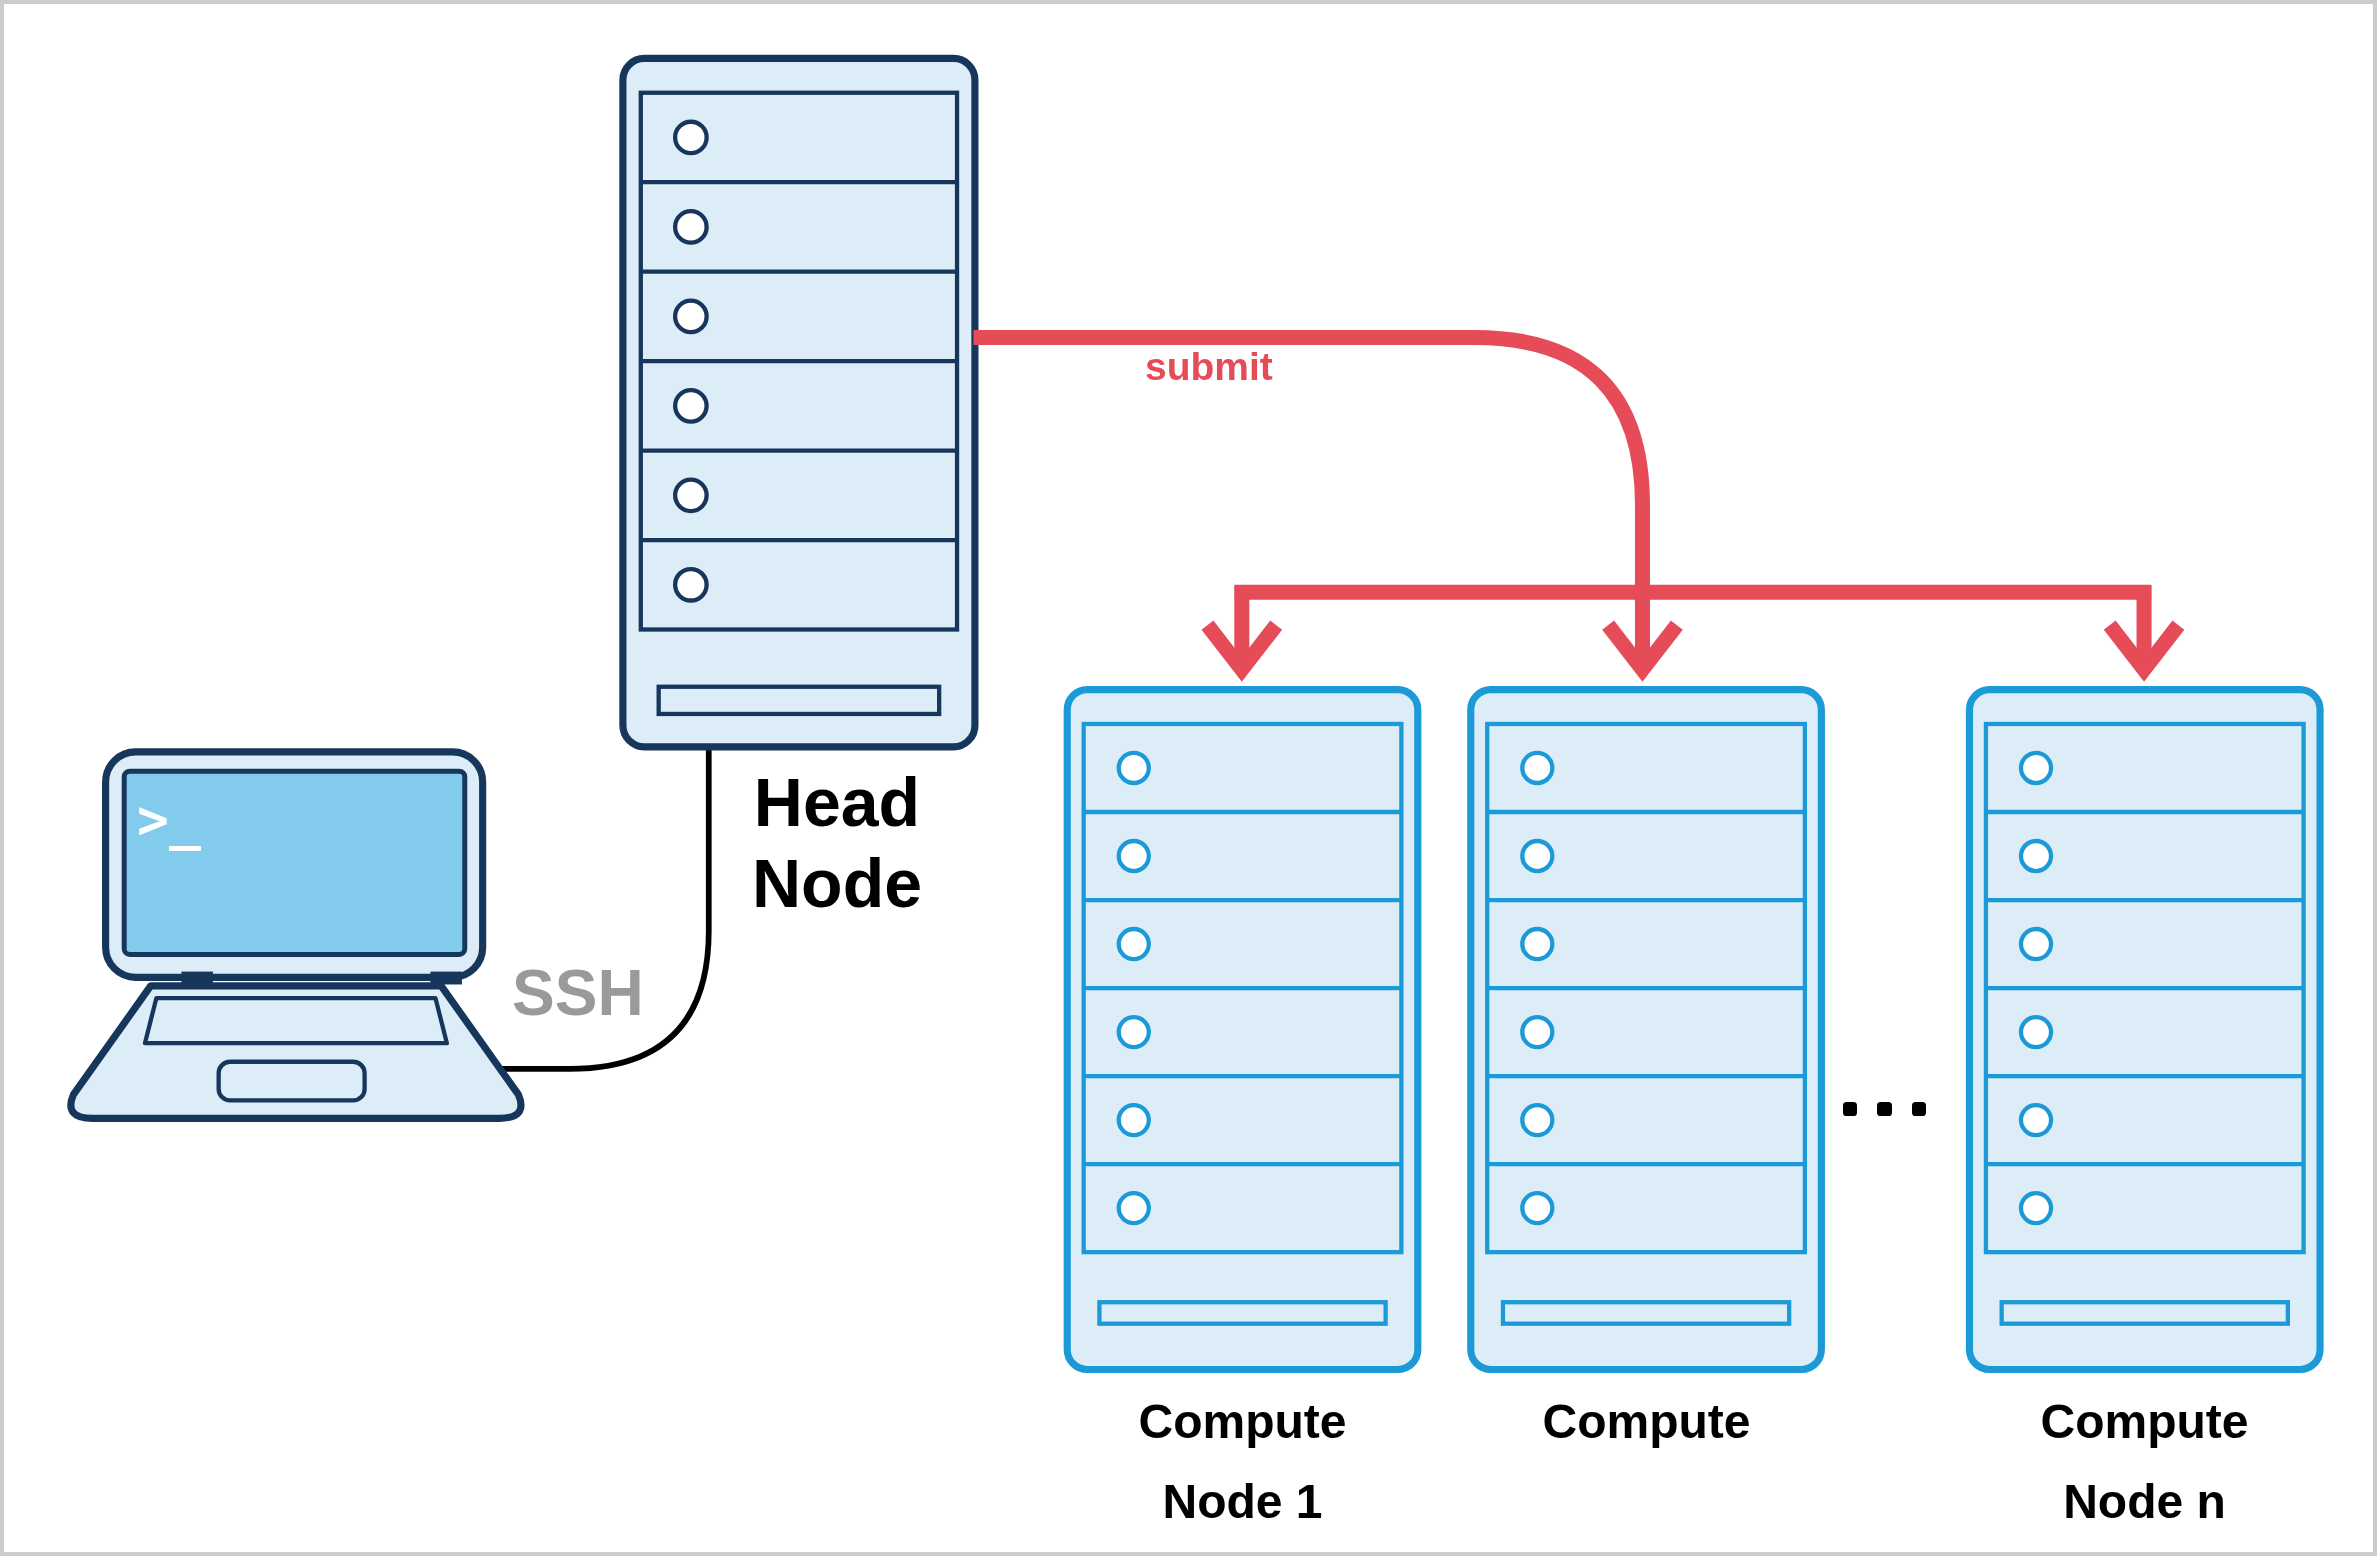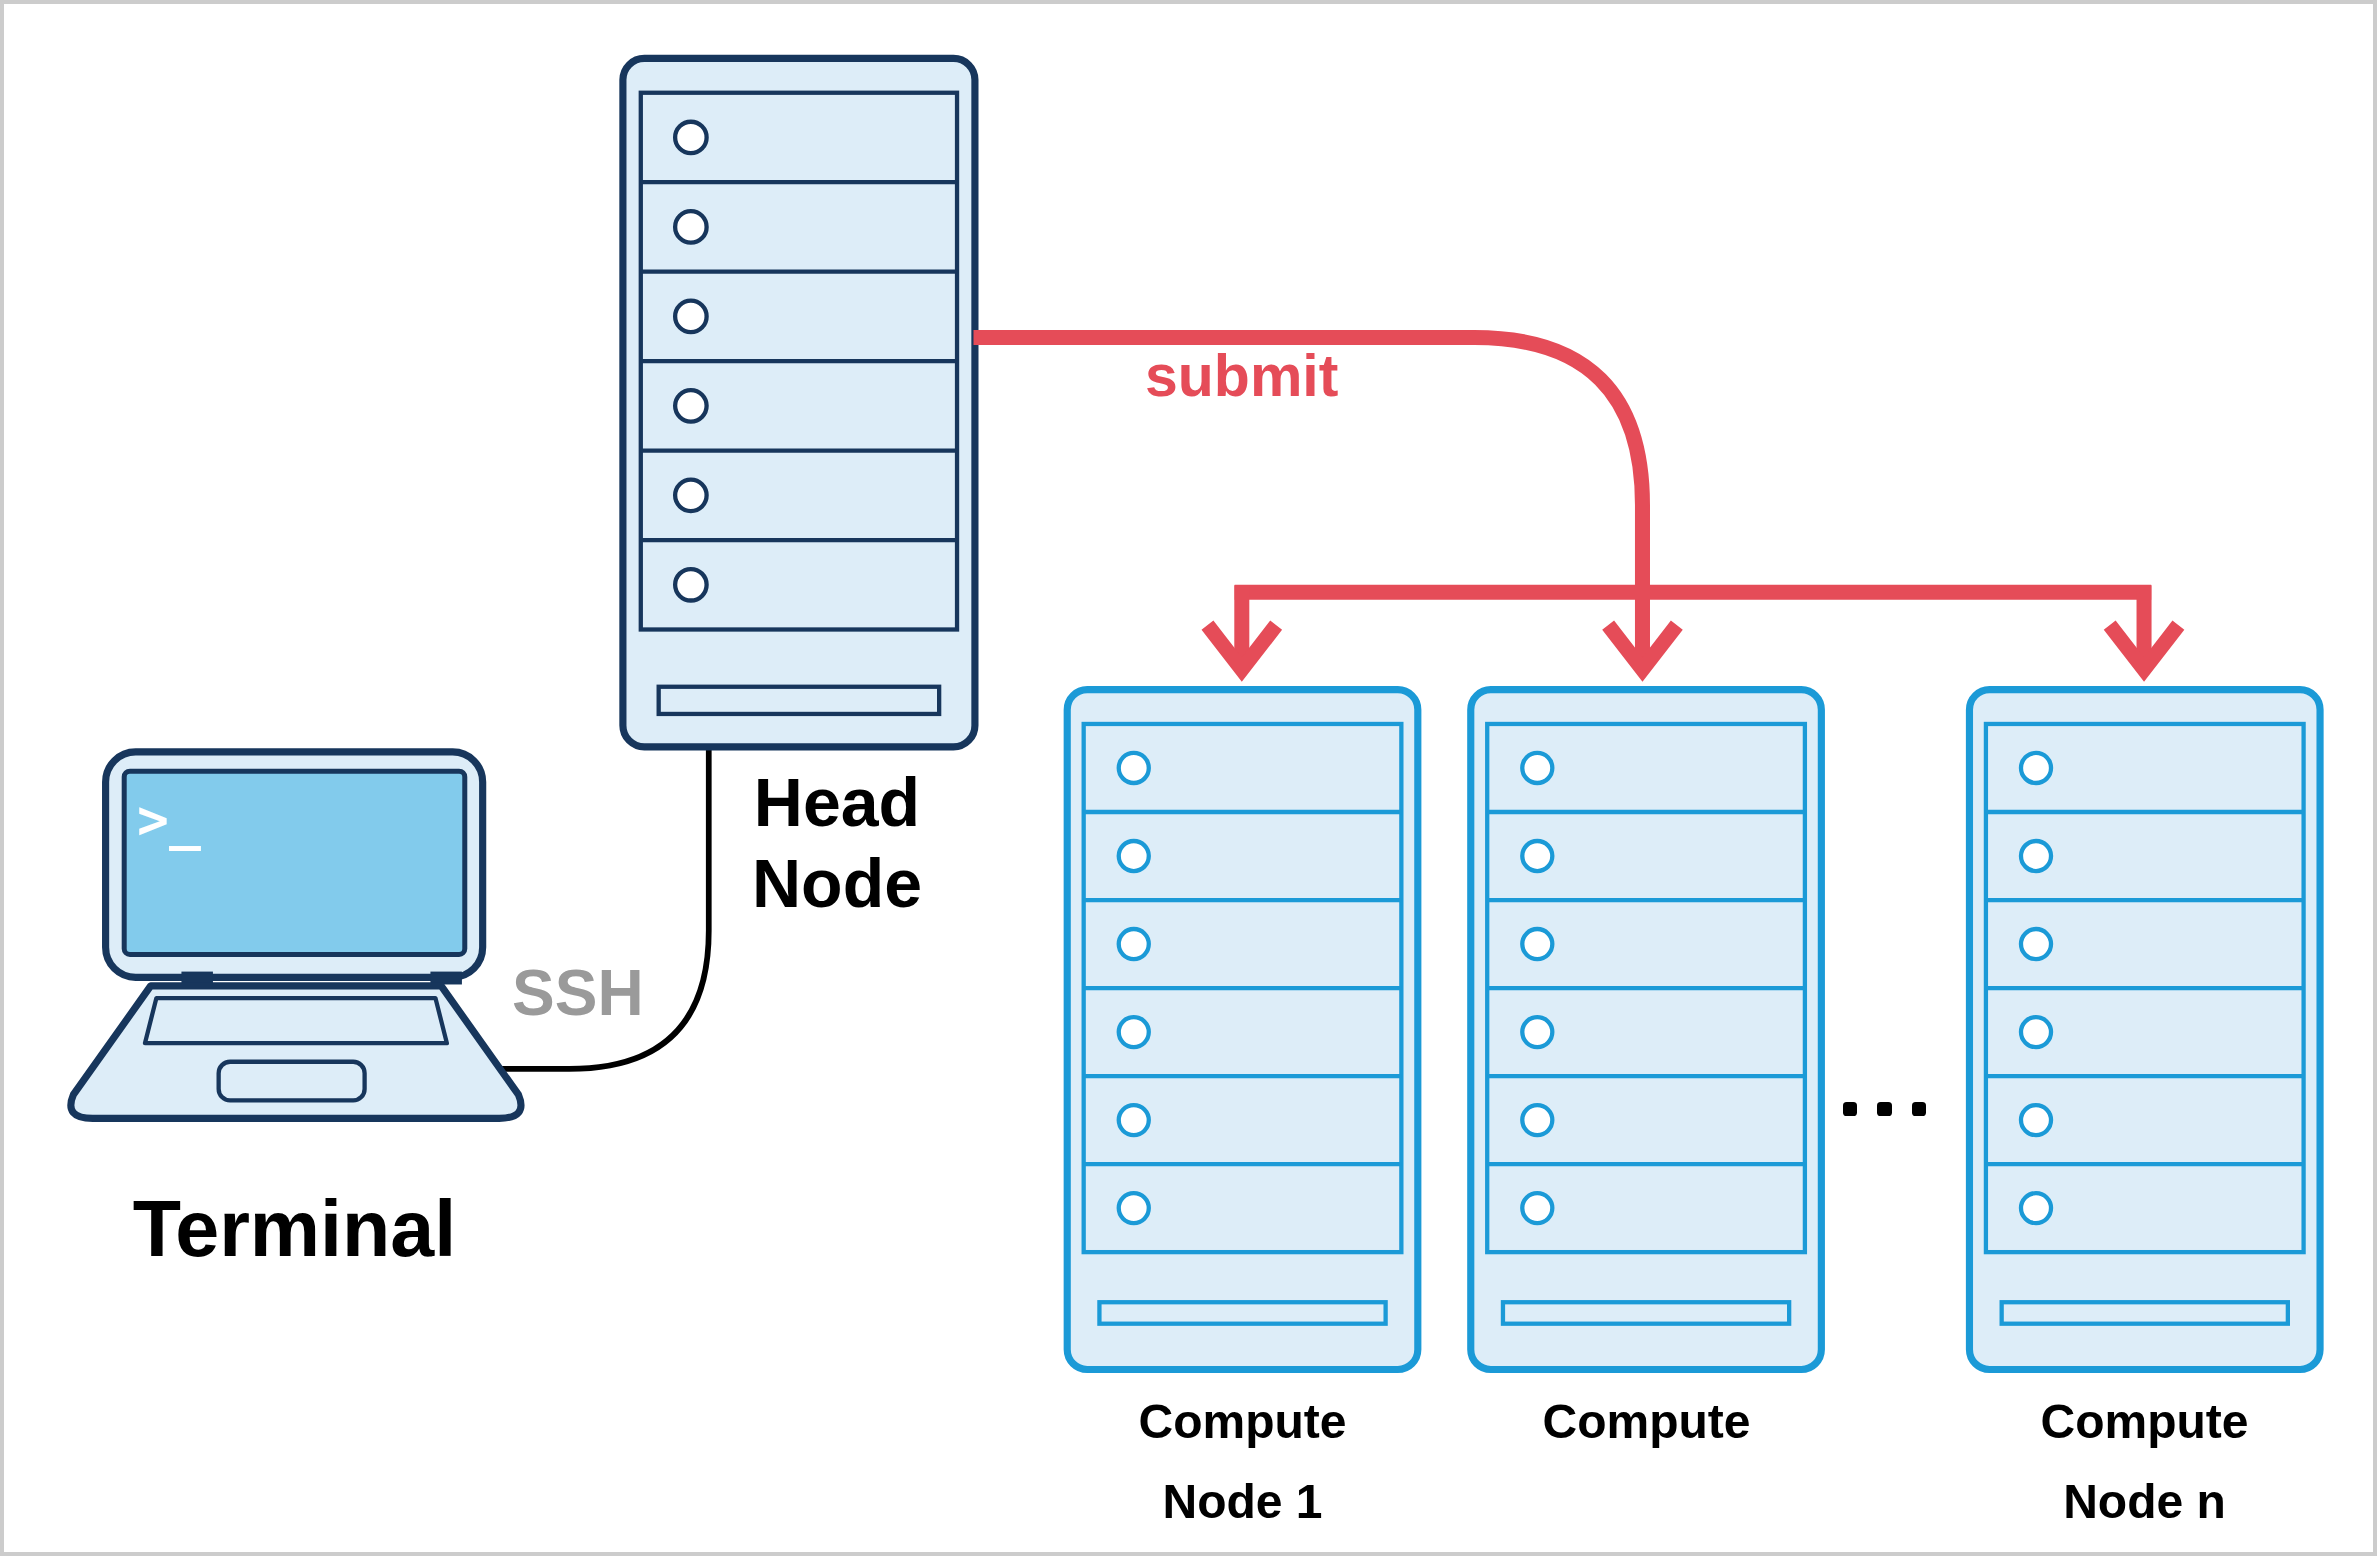--- a/index.html
+++ b/index.html
@@ -36,21 +36,21 @@
     line-height:1;
     white-space:nowrap;
   }
   .lbl .line{line-height:inherit;}
   .terminal-label{left:76px;top:1185px;width:429px;text-align:center;font-size:79px;}
   .head-label{left:748px;top:758px;font-size:68px;line-height:81px;text-align:center;}
   .compute-label{top:1378px;width:501px;text-align:center;font-size:48px;line-height:80px;}
   .compute-label.n1{left:988px;}
   .compute-label.n2{left:1392px;}
   .compute-label.nn{left:1890px;}
-  .submit-label{left:1141px;top:343px;font-size:59px;color:var(--accent-red);}
+  .submit-label{left:1141px;top:343px;font-size:39px;color:var(--accent-red);}
   .ssh-label{left:508px;top:957px;font-size:64px;color:var(--ssh-gray);}
   .prompt-label{
     left:133px;top:789px;font-size:53px;color:#ffffff;
     font-family:"DejaVu Sans Mono", monospace;letter-spacing:0;
   }
   .dots{position:absolute;left:1839px;top:1098px;display:flex;}
   .dots .dot{
     width:14.3px;height:14.3px;border-radius:3.6px;
     background:var(--label-black);margin-right:20px;
   }
@@ -147,21 +147,20 @@
       <path d="M 1730 812 L 1730 918"></path>
       <path d="M 2991 812 L 2991 918"></path>
       <path d="M 1682 868 L 1730 930 L 1778 868" stroke-linejoin="miter"></path>
       <path d="M 2242 868 L 2290 930 L 2338 868" stroke-linejoin="miter"></path>
       <path d="M 2943 868 L 2991 930 L 3039 868" stroke-linejoin="miter"></path>
     </g>
   </svg>
 
   <div class="lbl prompt-label">&gt;_</div>
 
-  <div class="lbl terminal-label">Terminal</div>
 
   <div class="lbl ssh-label">SSH</div>
 
   <div class="lbl head-label">
     <div class="line">Head</div>
     <div class="line">Node</div>
   </div>
 
   <div class="lbl submit-label">submit</div>
 

